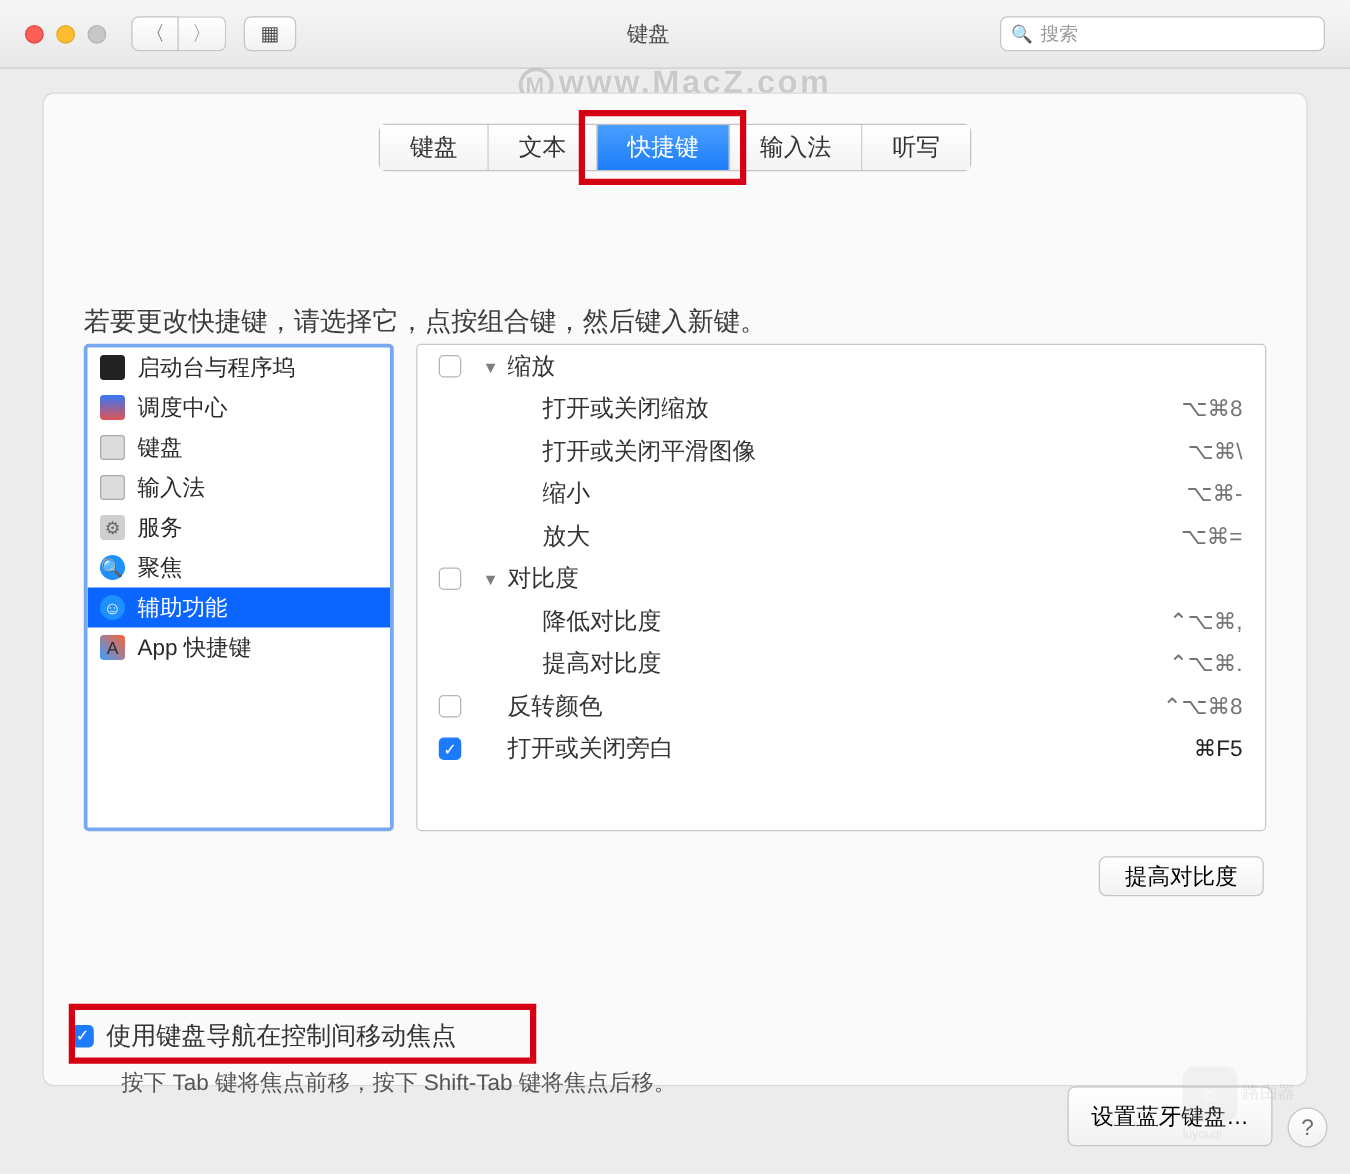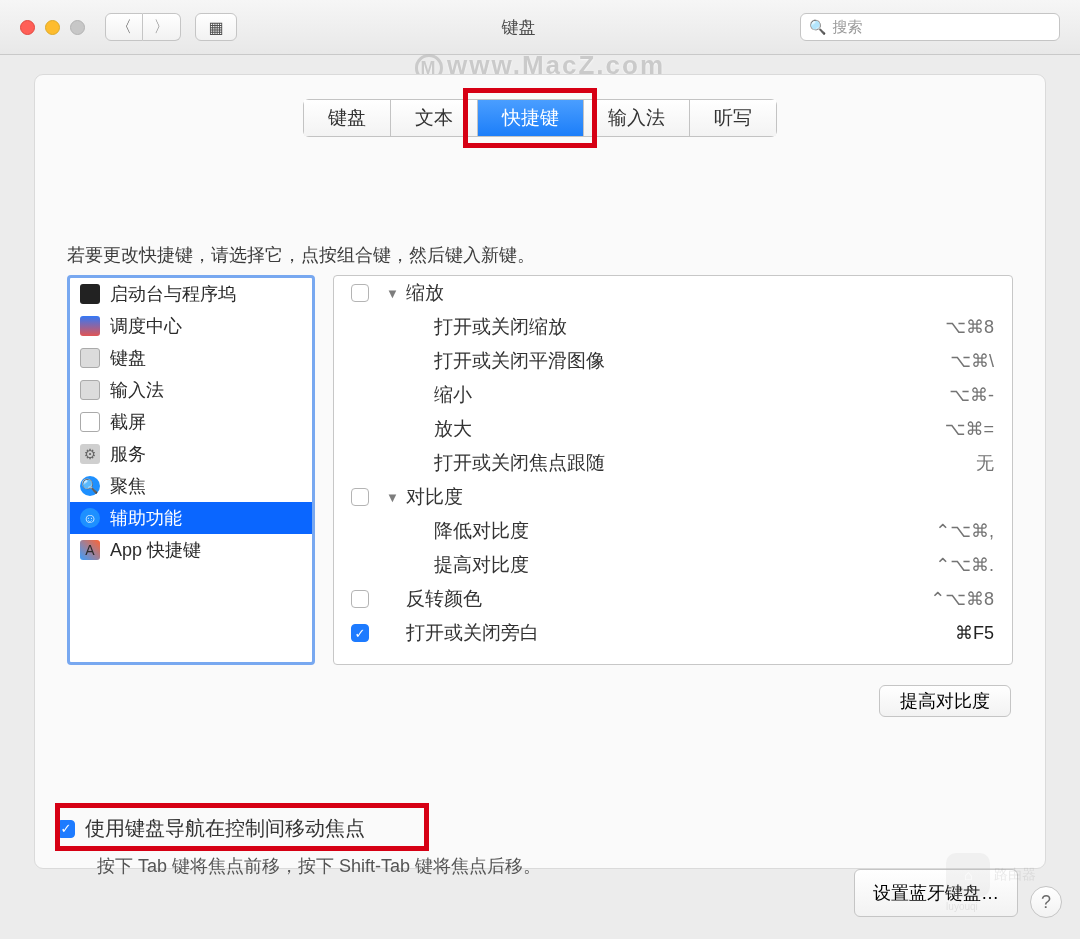--- a/index.html
+++ b/index.html
@@ -22,21 +22,21 @@
   .watermark { position:absolute; top:10px; left:50%; transform:translateX(-50%); color:#bcbcbc; font-size:26px; font-weight:600; letter-spacing:2px; opacity:0.7; text-shadow:0 1px 2px #fff; pointer-events:none;margin-top:40px;}
   .watermark .mz { display:inline-block; border:3px solid #bcbcbc; border-radius:50%; width:28px; height:28px; text-align:center; line-height:22px; font-size:18px; margin-right:4px;}
   
   .panel { position:absolute; top:74px; left:34px; right:34px; bottom:70px; background:#fafafa; border:1px solid #dadada; border-radius:9px; }
   .tabs-wrap { text-align:center; }
   .tabs { display:inline-flex; margin-top:24px; border:1px solid #c3c3c3; border-radius:6px; overflow:visible; height:38px; position:relative; }
   .tab { padding:0 24px; font-size:19px; display:flex; align-items:center; background:linear-gradient(#ffffff,#f3f3f3); border-right:1px solid #c3c3c3; color:#333; }
   .tab:last-child{border-right:none;}
   .tab.active { background:linear-gradient(#4a9eff,#1c7ef9); color:#fff; }
   .red-highlight-tab { position:absolute; border:5px solid #d60014; pointer-events:none; }
-  .instruction { position:absolute; top:168px; left:32px; font-size:18px; color:#3c3c3c; }
+  .instruction { position:absolute; top:168px; left:32px; font-size:21px; color:#3c3c3c; }
   
   .cols { position:absolute; top:200px; left:32px; right:32px; height:390px; display:flex; gap:18px; }
   .sidebar { width:248px; border:3px solid #78a8f0; border-radius:4px; background:#ffffff; overflow:hidden; }
   .side-item { display:flex; align-items:center; height:32px; padding:0 10px; font-size:18px; color:#2b2b2b; gap:10px; }
   .side-item.sel { background:#0a66ff; color:#ffffff; }
   .side-icon { width:20px; height:20px; display:flex; align-items:center; justify-content:center; font-size:14px; border-radius:3px; flex-shrink:0;}
   .ico-launchpad{background:#222;}
   .ico-mission{background:linear-gradient(#3478f6,#e15454);}
   .ico-keyboard{background:#dcdcdc;border:1px solid #aaa;}
   .ico-input{background:#dcdcdc;border:1px solid #aaa;}
@@ -114,24 +114,20 @@
         </div>
         <div class="side-item">
           <div class="side-icon ico-keyboard"></div>
           <span>键盘</span>
         </div>
         <div class="side-item">
           <div class="side-icon ico-input"></div>
           <span>输入法</span>
         </div>
         <div class="side-item">
-          <div class="side-icon ico-screenshot"></div>
-          <span>截屏</span>
-        </div>
-        <div class="side-item">
           <div class="side-icon ico-services">⚙</div>
           <span>服务</span>
         </div>
         <div class="side-item">
           <div class="side-icon ico-spotlight">🔍</div>
           <span>聚焦</span>
         </div>
         <div class="side-item sel">
           <div class="side-icon ico-access">☺</div>
           <span>辅助功能</span>
@@ -166,26 +162,20 @@
           <div class="sl-chk"></div>
           <div class="sl-disclosure"></div>
           <div class="sl-label ind1">缩小</div>
           <div class="sl-sc">⌥⌘-</div>
         </div>
         <div class="sl-row">
           <div class="sl-chk"></div>
           <div class="sl-disclosure"></div>
           <div class="sl-label ind1">放大</div>
           <div class="sl-sc">⌥⌘=</div>
-        </div>
-        <div class="sl-row">
-          <div class="sl-chk"></div>
-          <div class="sl-disclosure"></div>
-          <div class="sl-label ind1">打开或关闭焦点跟随</div>
-          <div class="sl-sc">无</div>
         </div>
         <div class="sl-row">
           <div class="sl-chk">
             <div class="chkbox"></div>
           </div>
           <div class="sl-disclosure">▼</div>
           <div class="sl-label">对比度</div>
           <div class="sl-sc"></div>
         </div>
         <div class="sl-row">

